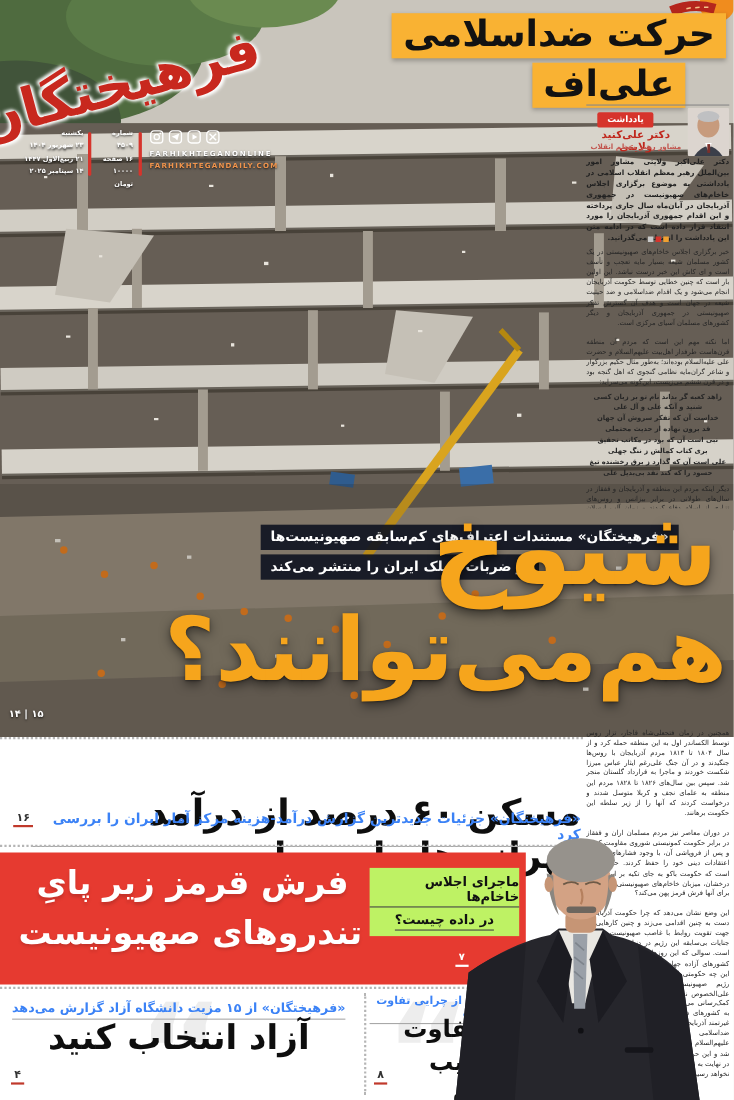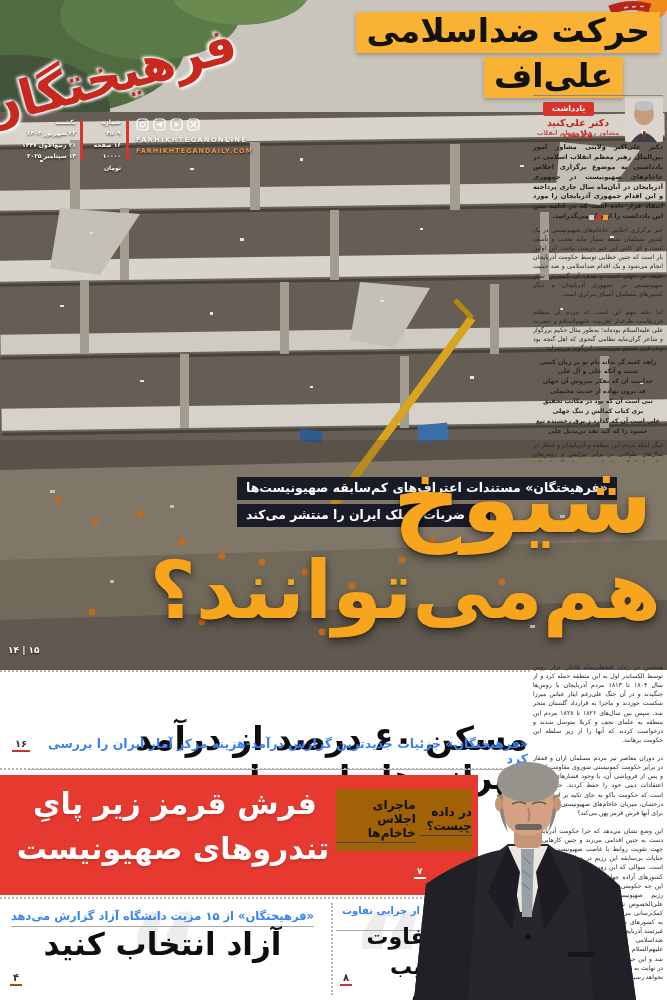--- a/index.html
+++ b/index.html
@@ -38,21 +38,21 @@
   .vdotrule{border-left:2px dotted #b5b5b5;width:0;}
   
   .househl{color:#0e0e0e;font-weight:800;font-size:33px;text-align:right;}
   .kicker{font-size:12.5px;font-weight:bold;color:#3b82f6;}
   .kickline{border-bottom:1px solid #a8a8a8;padding-bottom:3px;display:inline-block;}
   .pnum{font-size:10px;font-weight:bold;color:#333;border-bottom:2px solid #c0392b;padding:0 3px 1px 3px;}
   
   .redbanner{left:0;top:775px;width:478px;height:120px;background:#e63a30;}
   .redhl{color:#fff;font-weight:800;font-size:30px;text-align:center;line-height:1.2;
     text-shadow:0 2px 3px rgba(0,0,0,.15);}
-  .inset{background:#a16207;display:flex;flex-direction:row;align-items:center;justify-content:center;gap:4px;}
+  .inset{background:#bef264;display:flex;flex-direction:column;align-items:center;justify-content:center;gap:4px;}
   .insetline{font-size:12px;font-weight:bold;color:#111;border-bottom:1px solid #444;padding-bottom:2px;}
   .pnum-w{font-size:9px;font-weight:bold;color:#fff;border-bottom:2px solid #fff;padding:0 3px 1px 3px;}
   
   .wmark{font-size:120px;color:#ededed;font-weight:bold;line-height:1;}
   .boxhl{color:#0e0e0e;font-weight:800;text-align:center;}
   
   .col{left:533px;top:95px;width:130px;height:905px;}
   .coltop{border-top:1.5px solid #888;width:130px;}
   .tag{background:#d6342c;color:#fff;font-size:8px;font-weight:bold;padding:2px 9px 3px 9px;border-radius:2px;display:table;}
   .author{color:#c0271d;font-weight:800;font-size:9.5px;text-align:center;}

